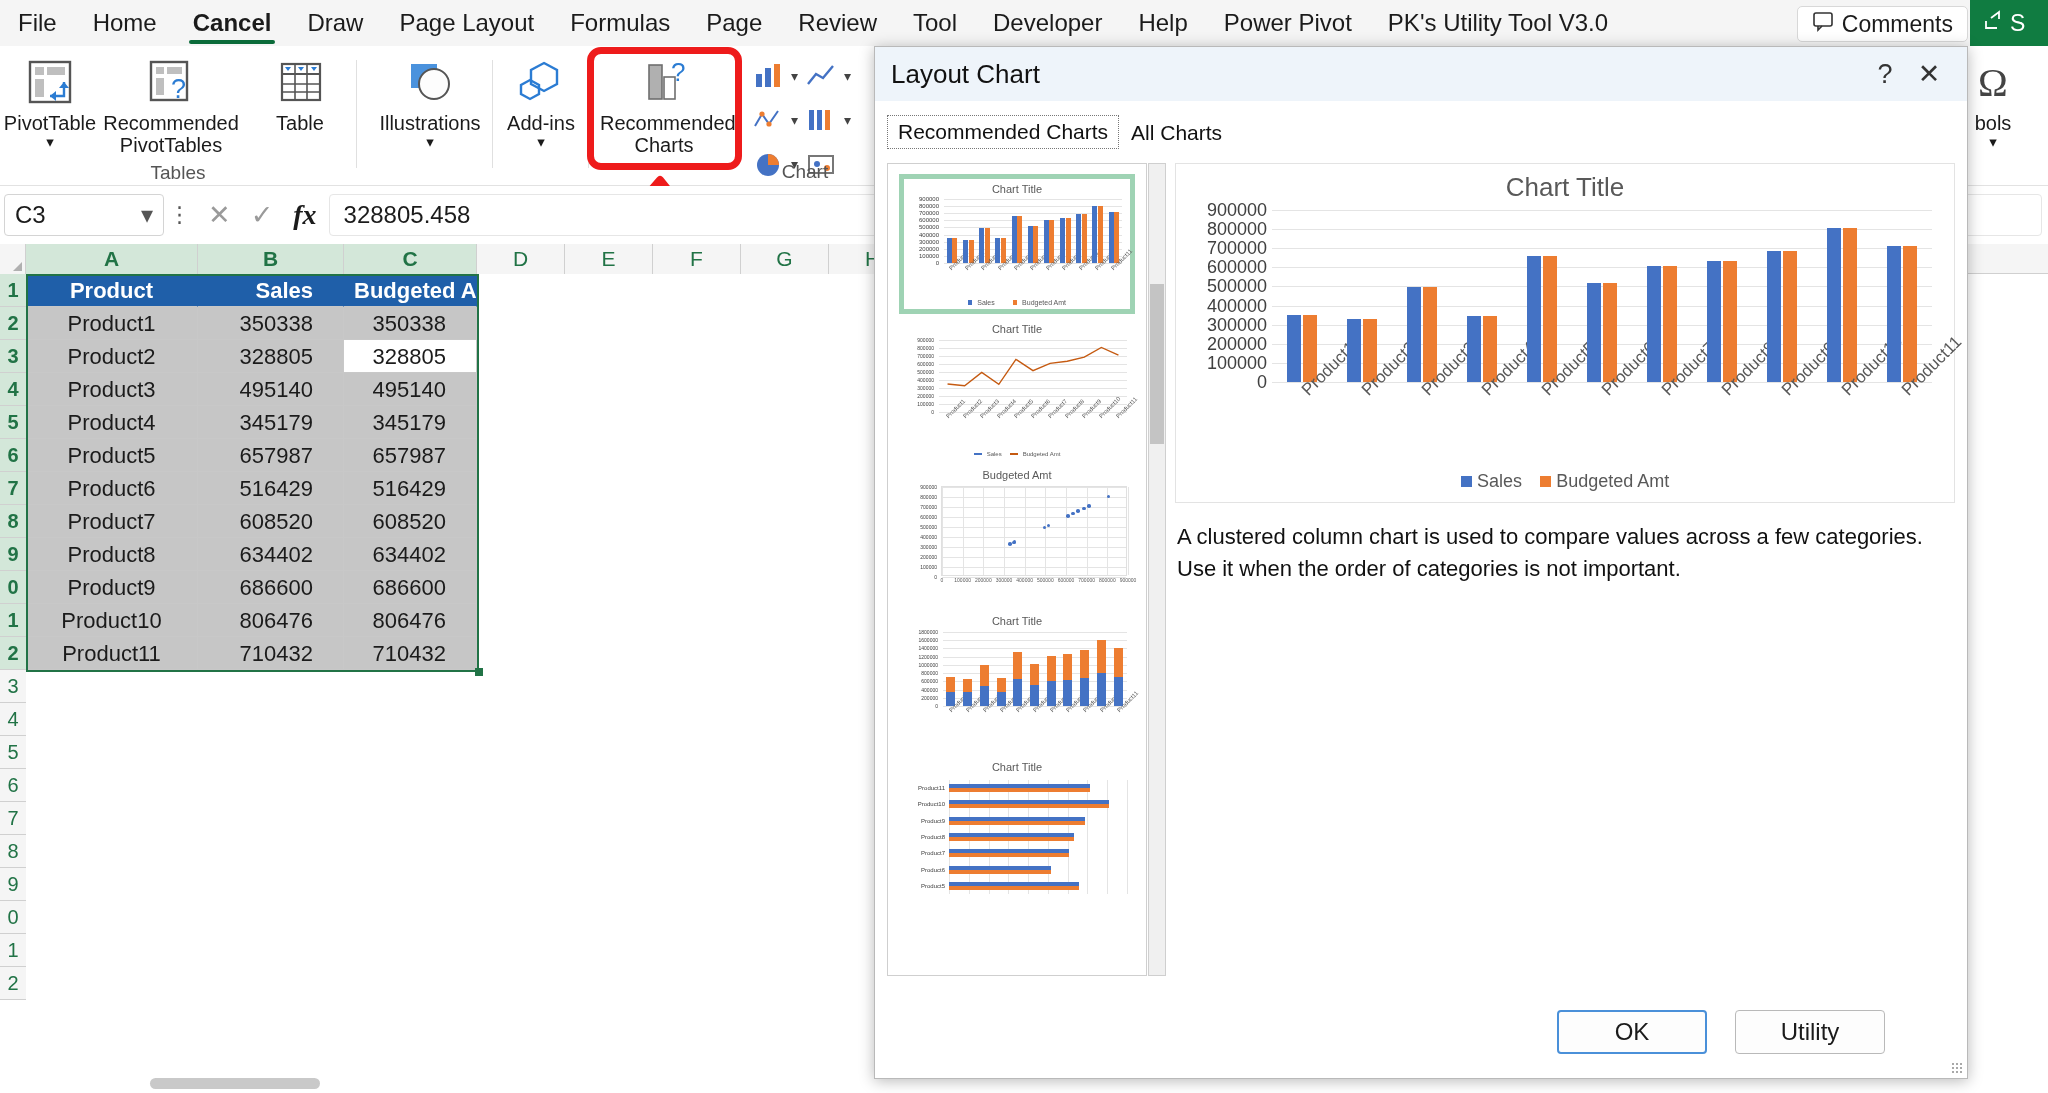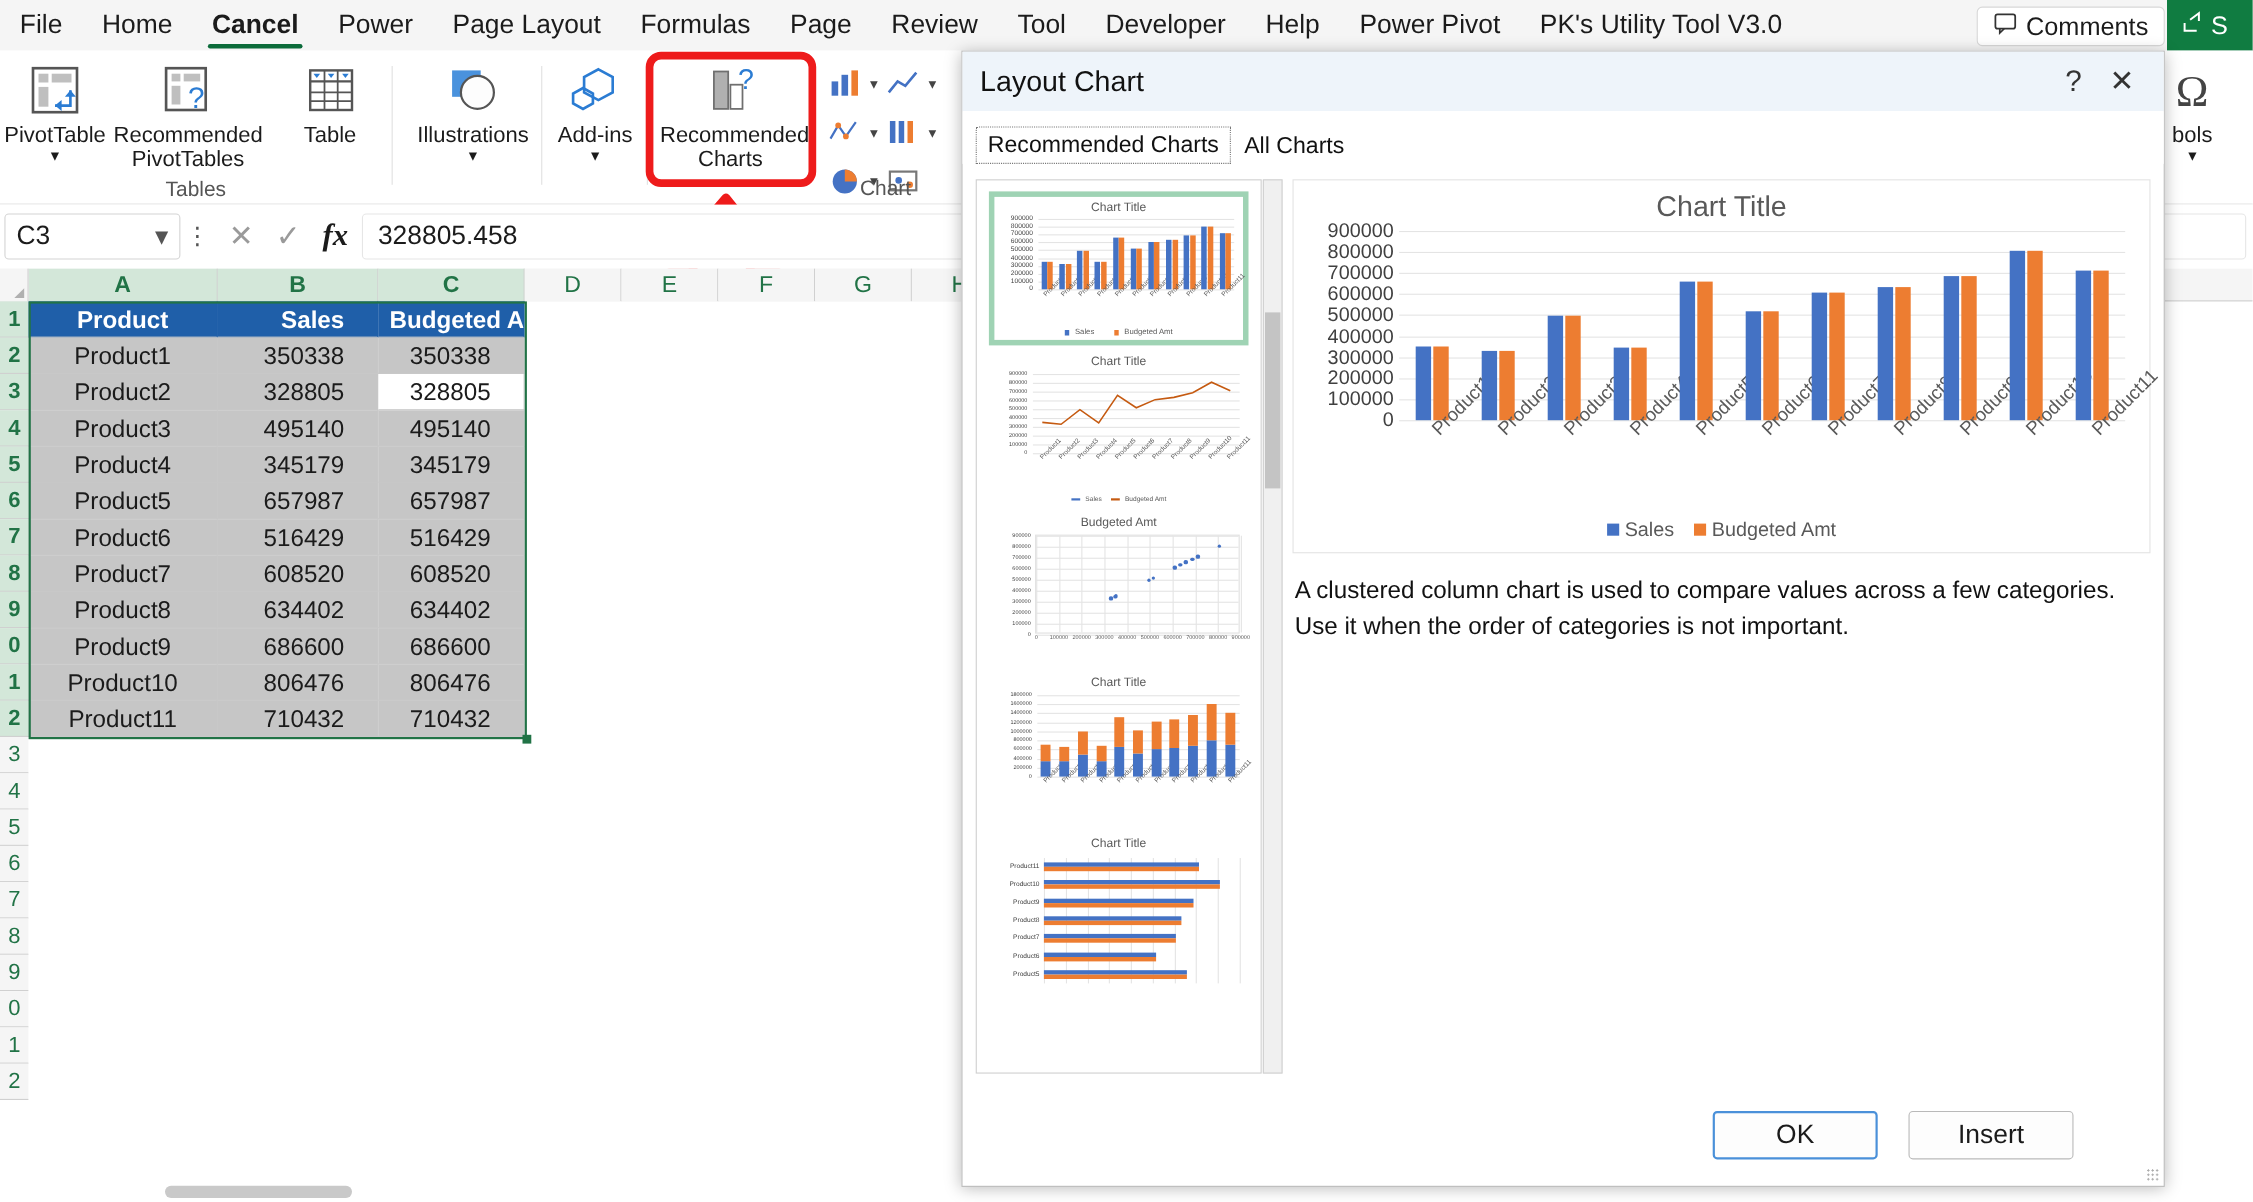--- a/index.html
+++ b/index.html
@@ -173,21 +173,21 @@
   #hscroll { position:absolute; left:150px; bottom:4px; width:170px; height:11px;
              background:#c9c9c9; border-radius:6px; }
 </style>
 </head>
 <body>
 
 <div id="ribbon-tabs">
     <div class="tab">File</div>
     <div class="tab">Home</div>
     <div class="tab active">Cancel</div>
-    <div class="tab">Power</div>
+    <div class="tab">Draw</div>
     <div class="tab">Page Layout</div>
     <div class="tab">Formulas</div>
     <div class="tab">Page</div>
     <div class="tab">Review</div>
     <div class="tab">Tool</div>
     <div class="tab">Developer</div>
     <div class="tab">Help</div>
     <div class="tab">Power Pivot</div>
     <div class="tab">PK's Utility Tool V3.0</div>
   </div>
@@ -1259,16 +1259,16 @@
               </span>
             </div>
           </div>
         </div>
       <div id="preview-desc">A clustered column chart is used to compare values across a few categories. Use it when the order of categories is not important.</div>
     </div>
   </div>
 
   <div id="dlg-footer">
     <div class="foot-btn" id="ok-btn">OK</div>
-    <div class="foot-btn" id="cancel-btn">Insert</div>
+    <div class="foot-btn" id="cancel-btn">Utility</div>
     <div id="dlg-resize"></div>
   </div>
 </div>
 
 </body></html>

